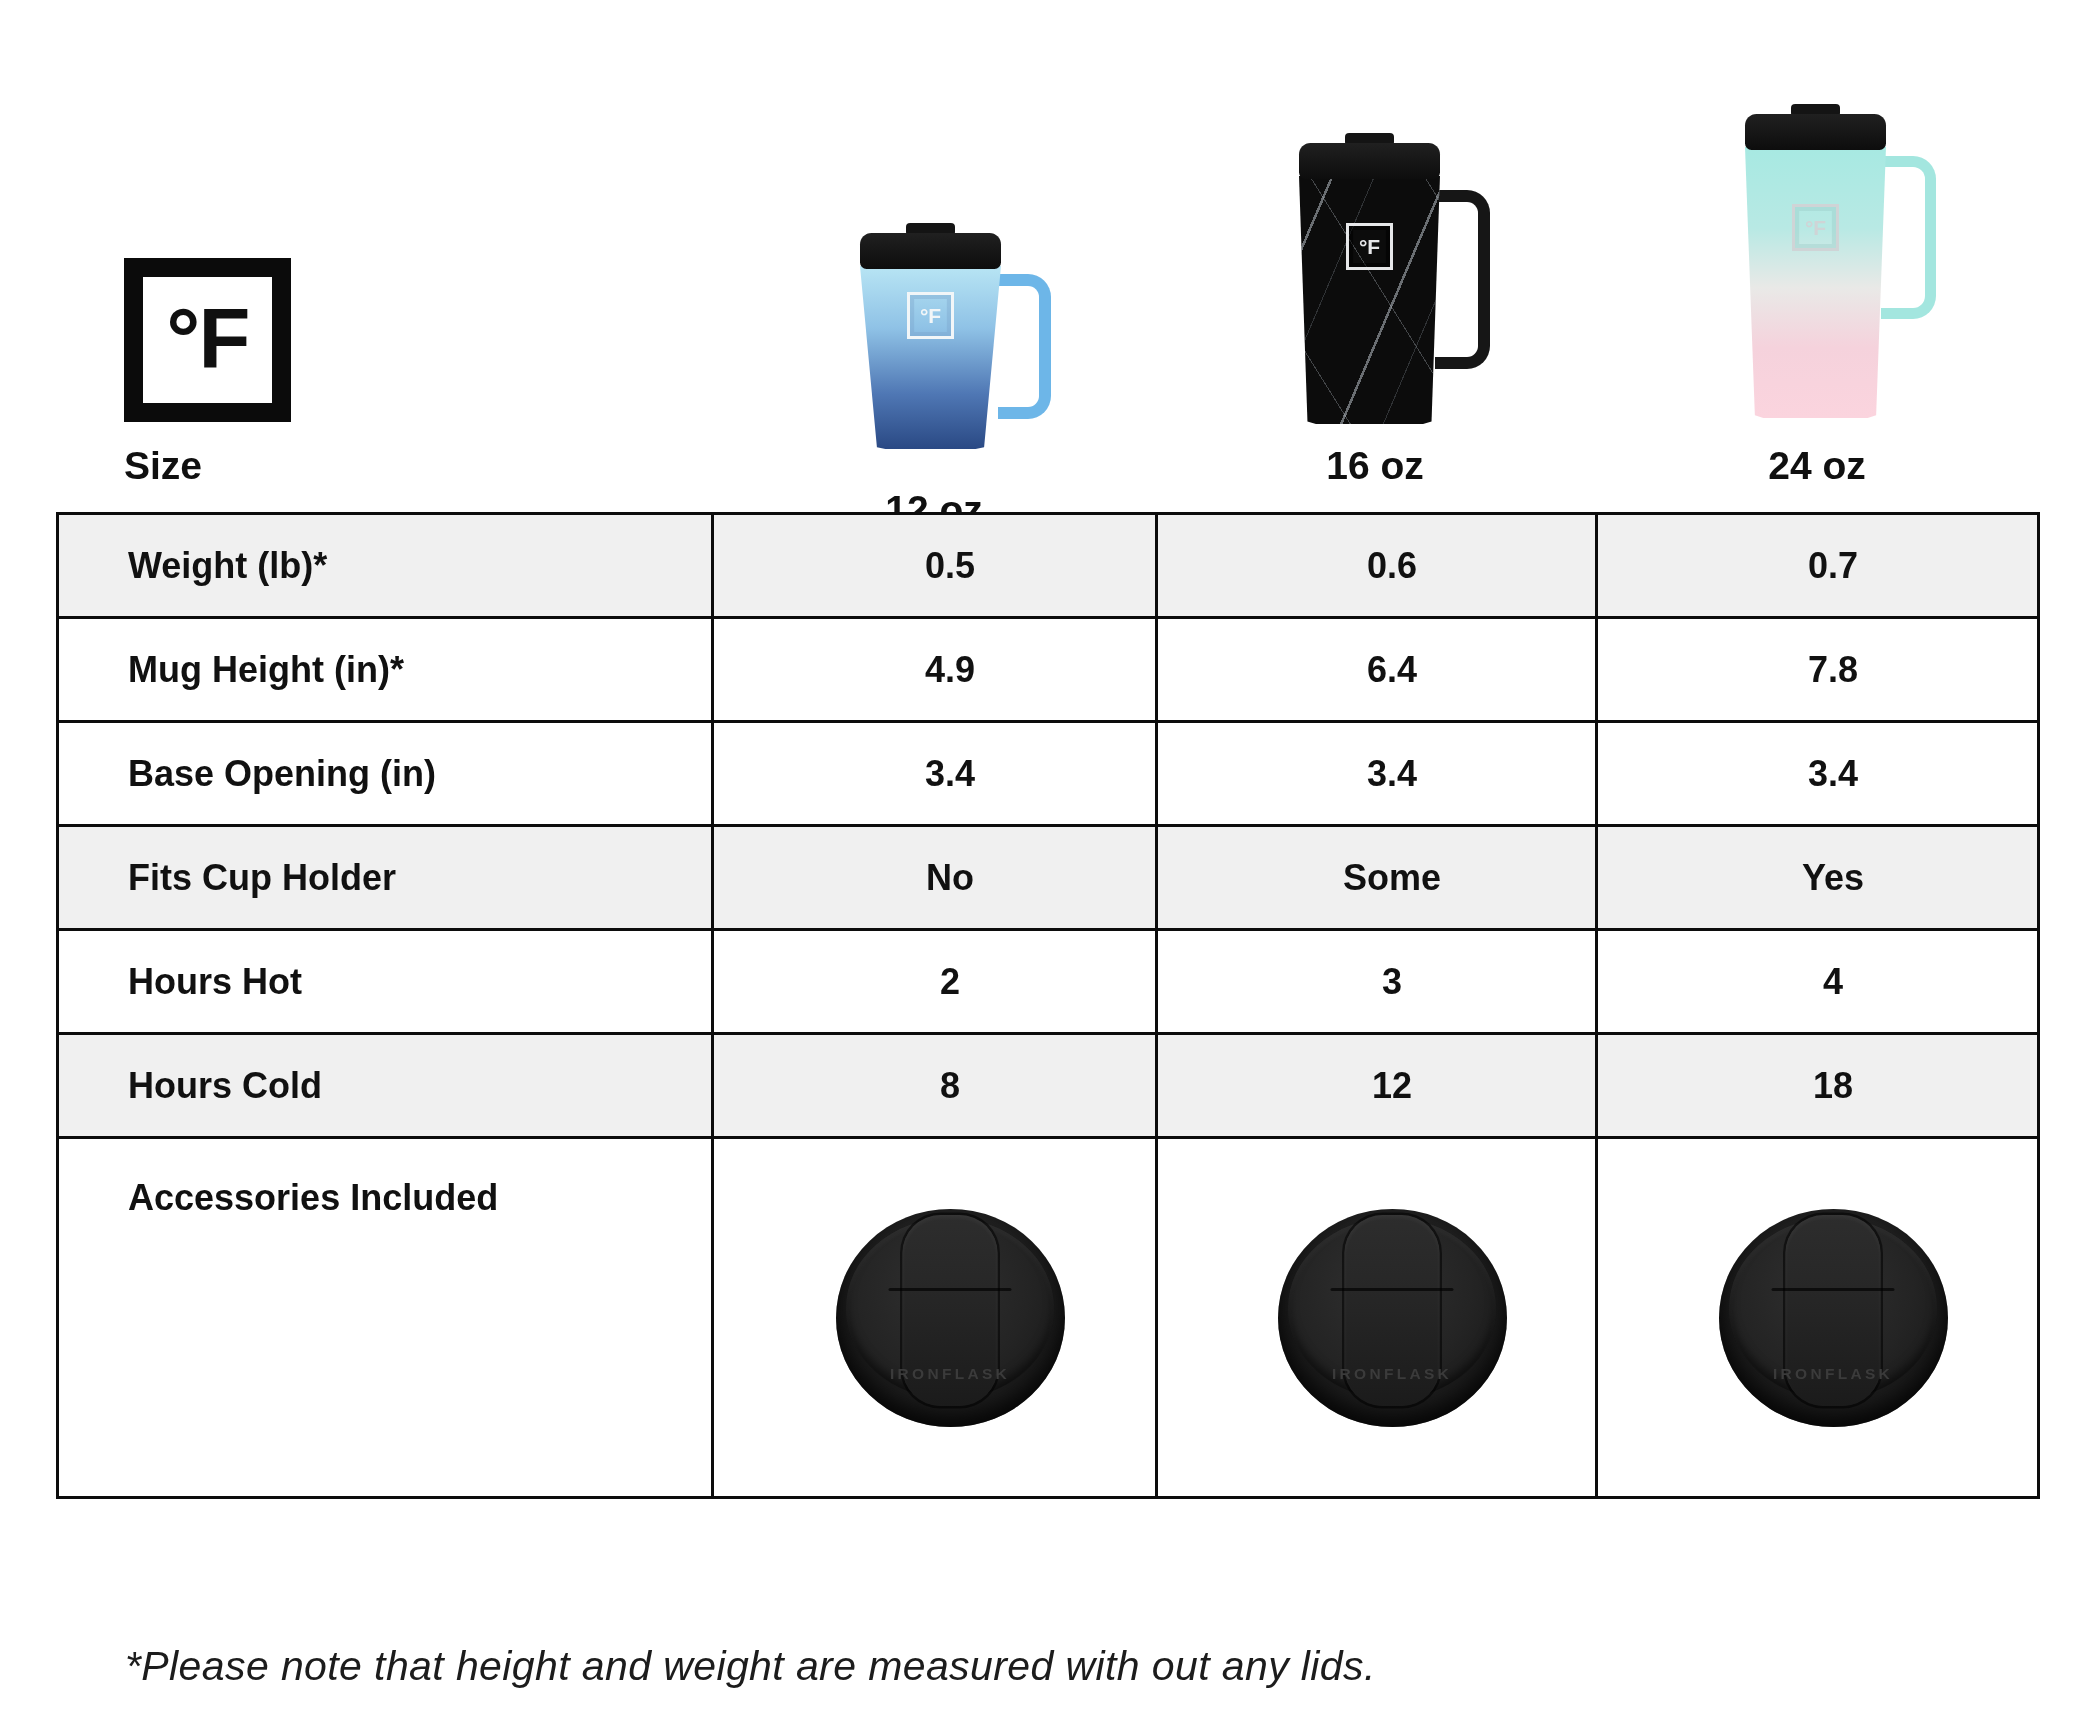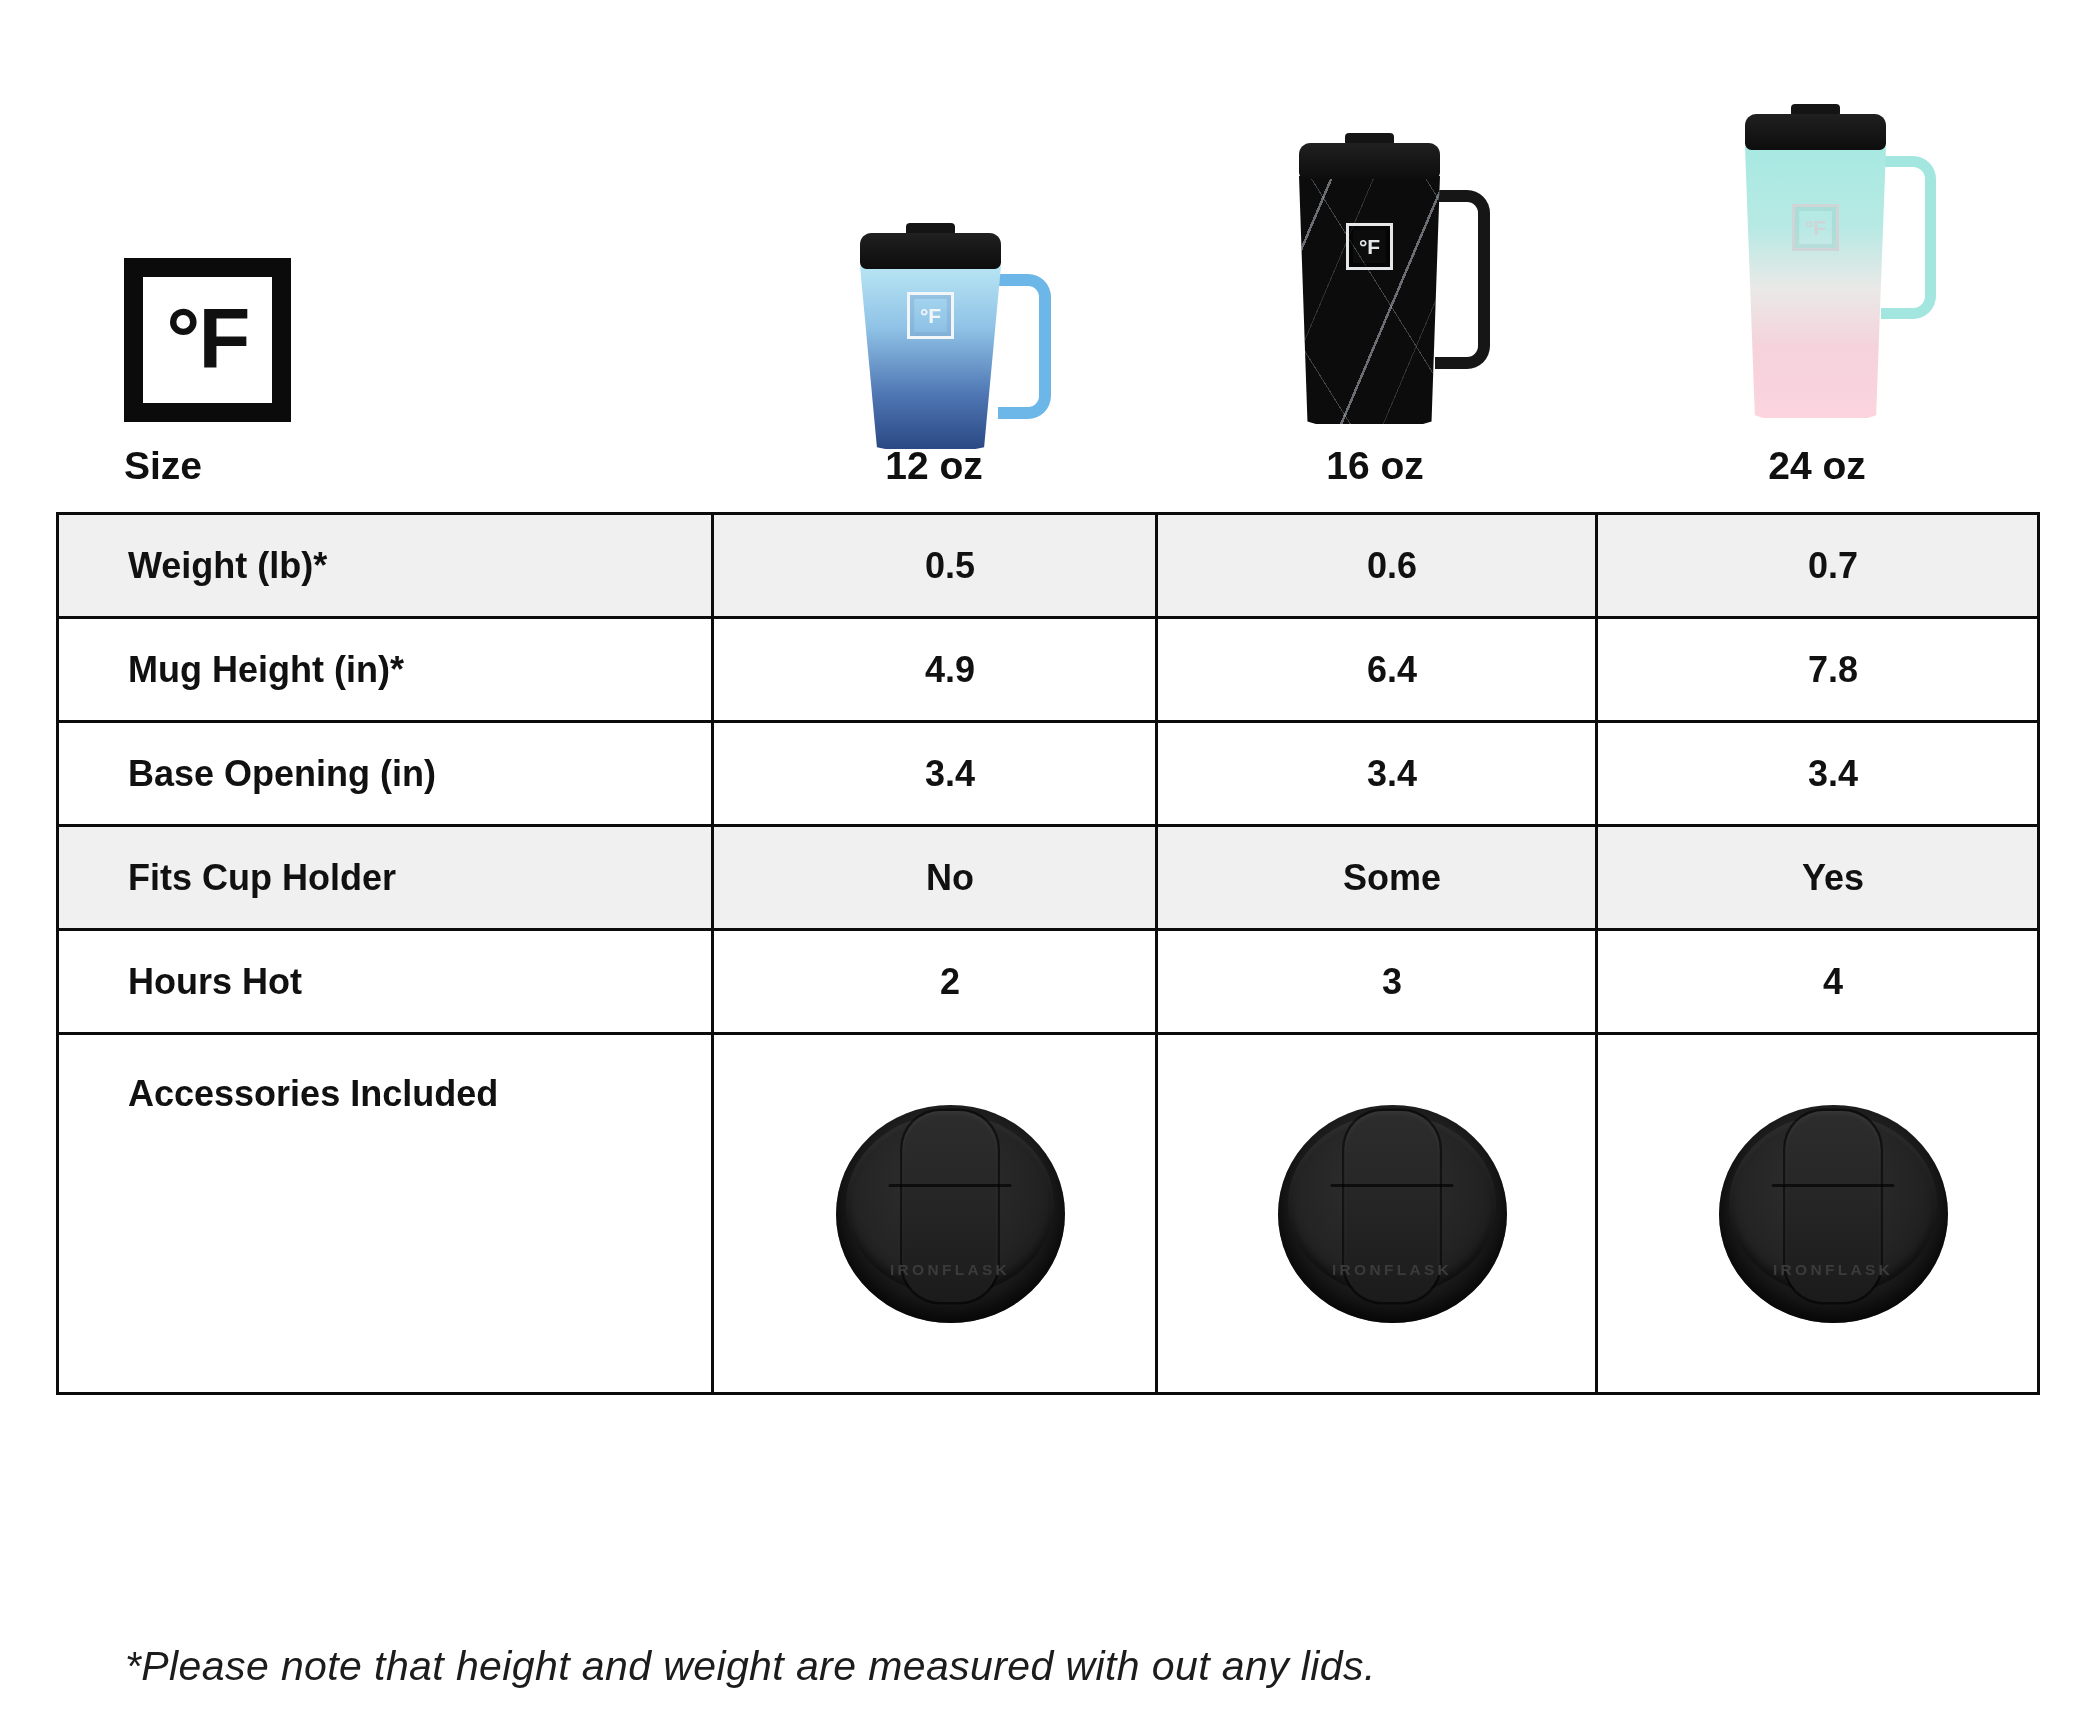--- a/index.html
+++ b/index.html
@@ -9,21 +9,21 @@
   
   .brand-logo{position:absolute;left:124px;top:258px;width:167px;height:164px;
               border:19.6px solid #0b0b0b;box-sizing:border-box;display:flex;
               align-items:center;justify-content:center;background:#ffffff;}
   .brand-logo span{font-size:85px;font-weight:800;letter-spacing:-1.6px;line-height:1;
                    transform:translateY(-1.6px);}
 
   
   .size-label{position:absolute;left:124px;top:444px;font-size:39px;font-weight:800;}
   .col-header{position:absolute;top:444px;font-size:39px;font-weight:800;text-align:center;}
-  .col-header.c1{left:712px;width:444px;}
+  .col-header.c1{left:712px;width:444px;margin-top:44px;}
   .col-header.c2{left:1155px;width:440px;}
   .col-header.c3{left:1596px;width:442px;text-align:center;}
 
   
   .mug{position:absolute;}
   .mug-12{left:860px;top:223px;width:191px;height:226px;}
   .mug-16{left:1299px;top:133px;width:191px;height:291px;}
   .mug-24{left:1745px;top:104px;width:191px;height:314px;}
   .m-tab{position:absolute;top:0;left:46px;width:49px;height:13px;background:#141414;border-radius:4.1px;}
   .m-lid{position:absolute;top:9.8px;left:0;width:141px;height:36px;
@@ -156,20 +156,26 @@
       <td class="val">No</td>
       <td class="val">Some</td>
       <td class="val">Yes</td>
     </tr>
     <tr class="r">
       <td class="lbl">Hours Hot</td>
       <td class="val">2</td>
       <td class="val">3</td>
       <td class="val">4</td>
     </tr>
+    <tr class="r stripe">
+      <td class="lbl">Hours Cold</td>
+      <td class="val">8</td>
+      <td class="val">12</td>
+      <td class="val">18</td>
+    </tr>
     <tr class="acc-row">
       <td class="lbl acc-label">Accessories Included</td>
       <td class="acc-cell">
         <div class="acc-lid">
           <div class="lid-top"></div>
           <div class="lid-band"></div>
           <div class="lid-seam"></div>
           <div class="lid-emboss">IRONFLASK</div>
         </div>
       </td>

